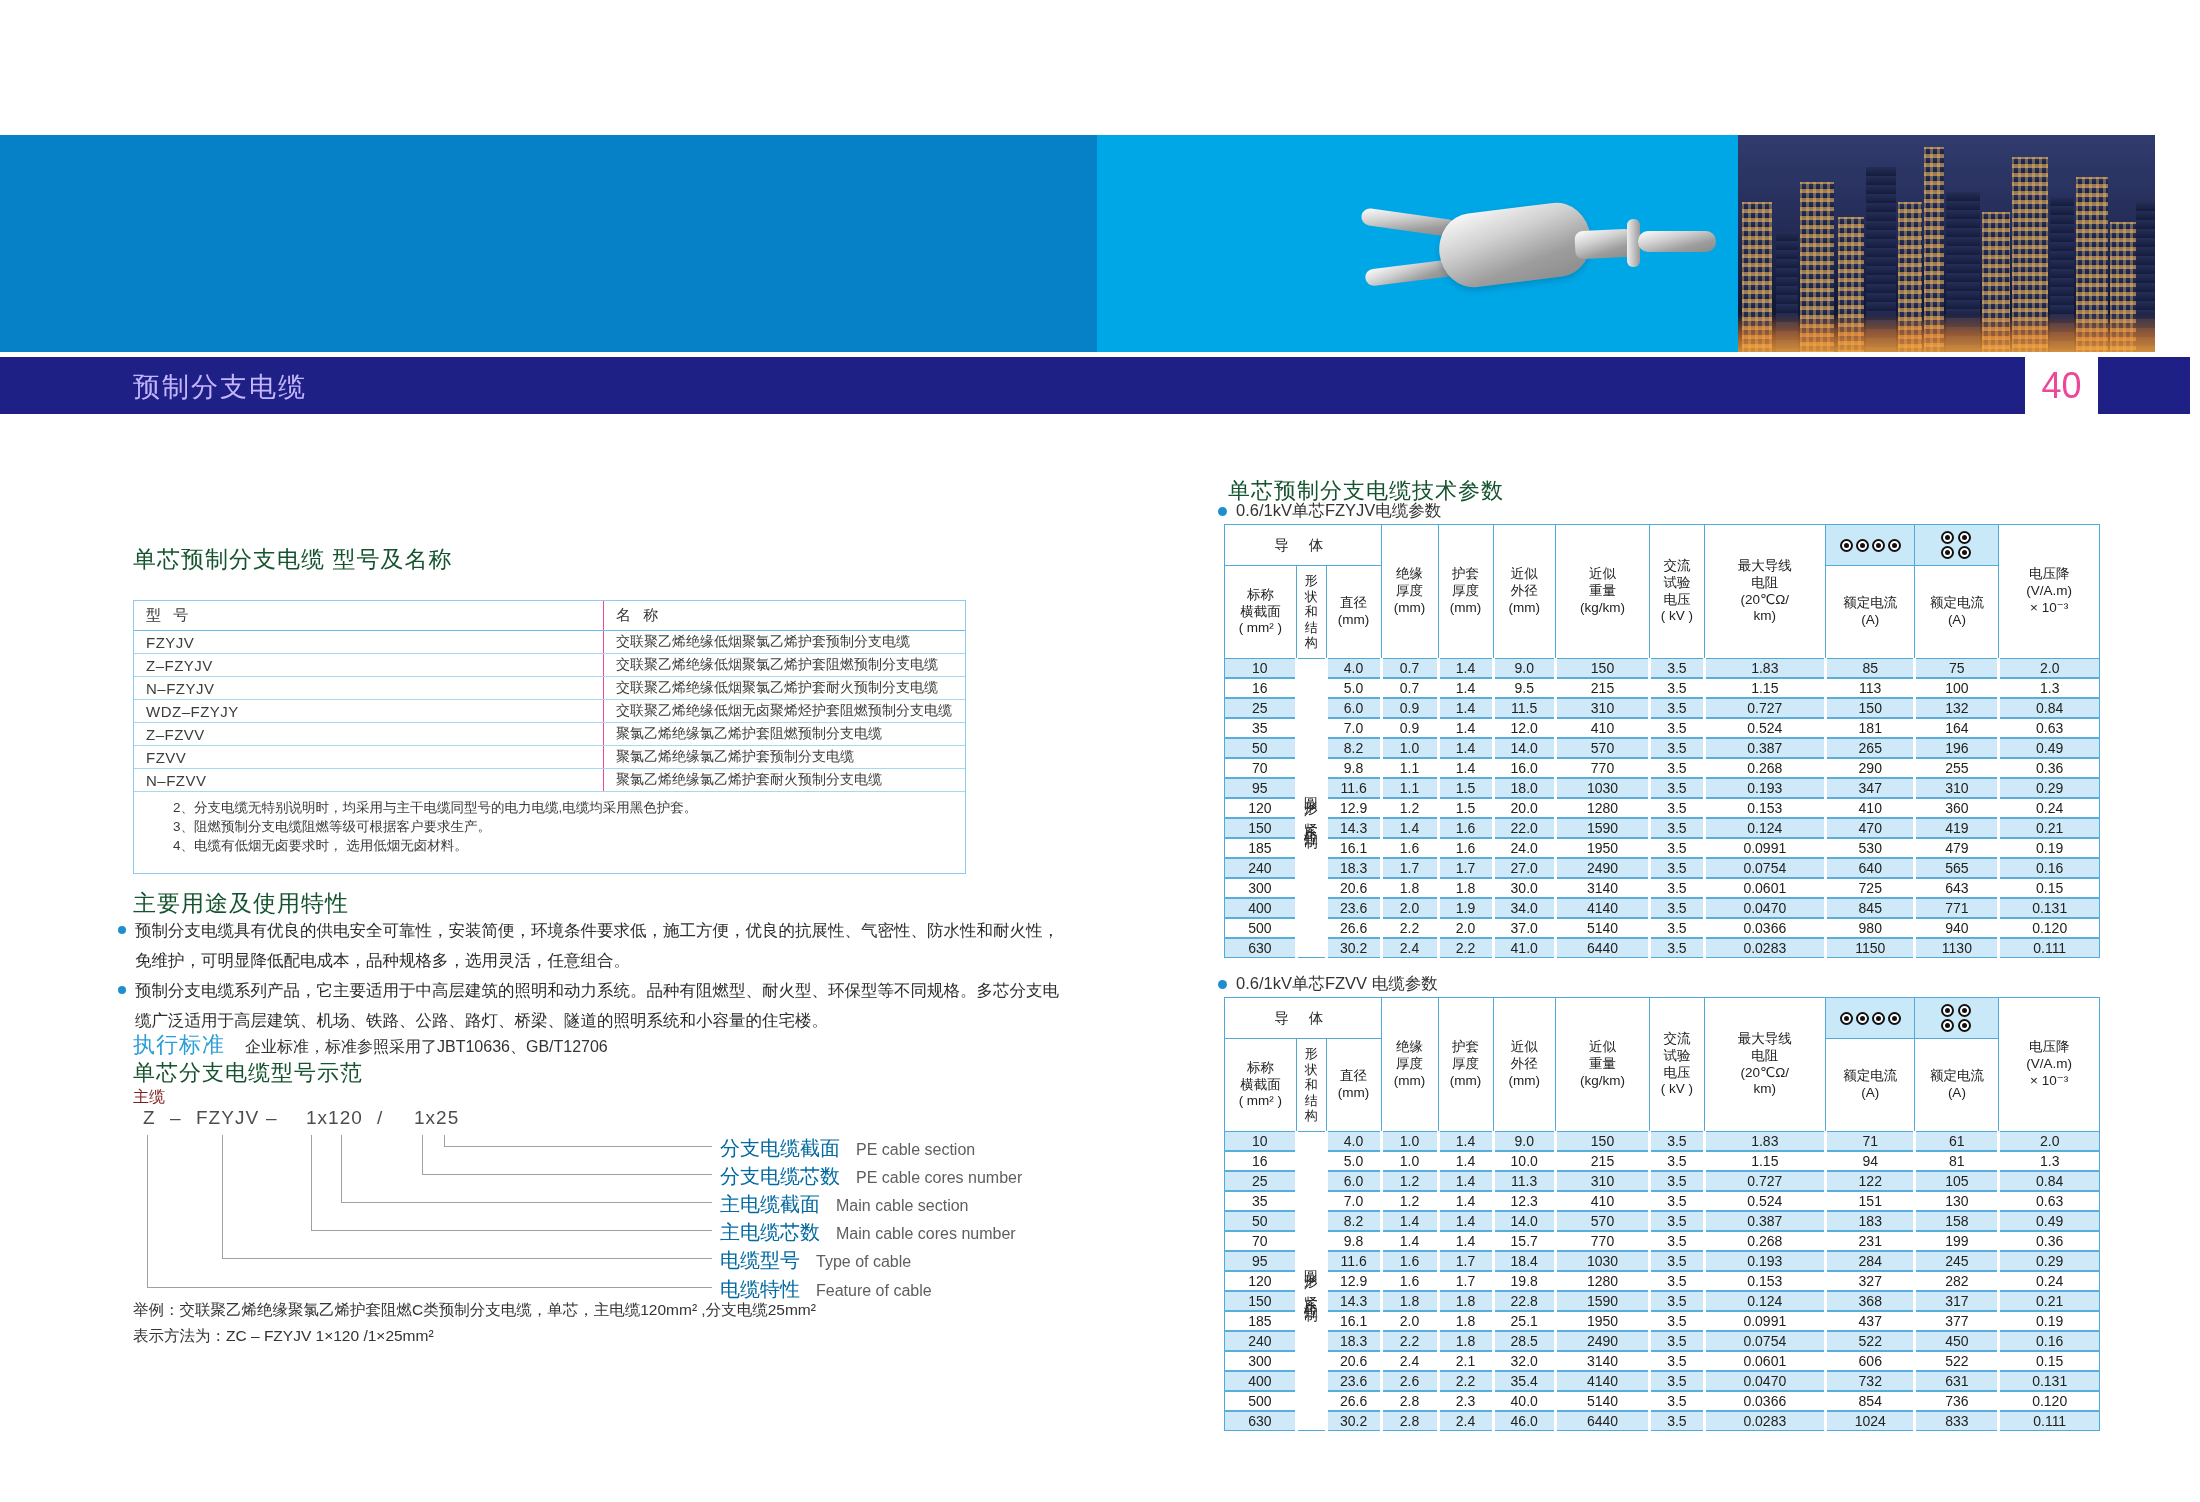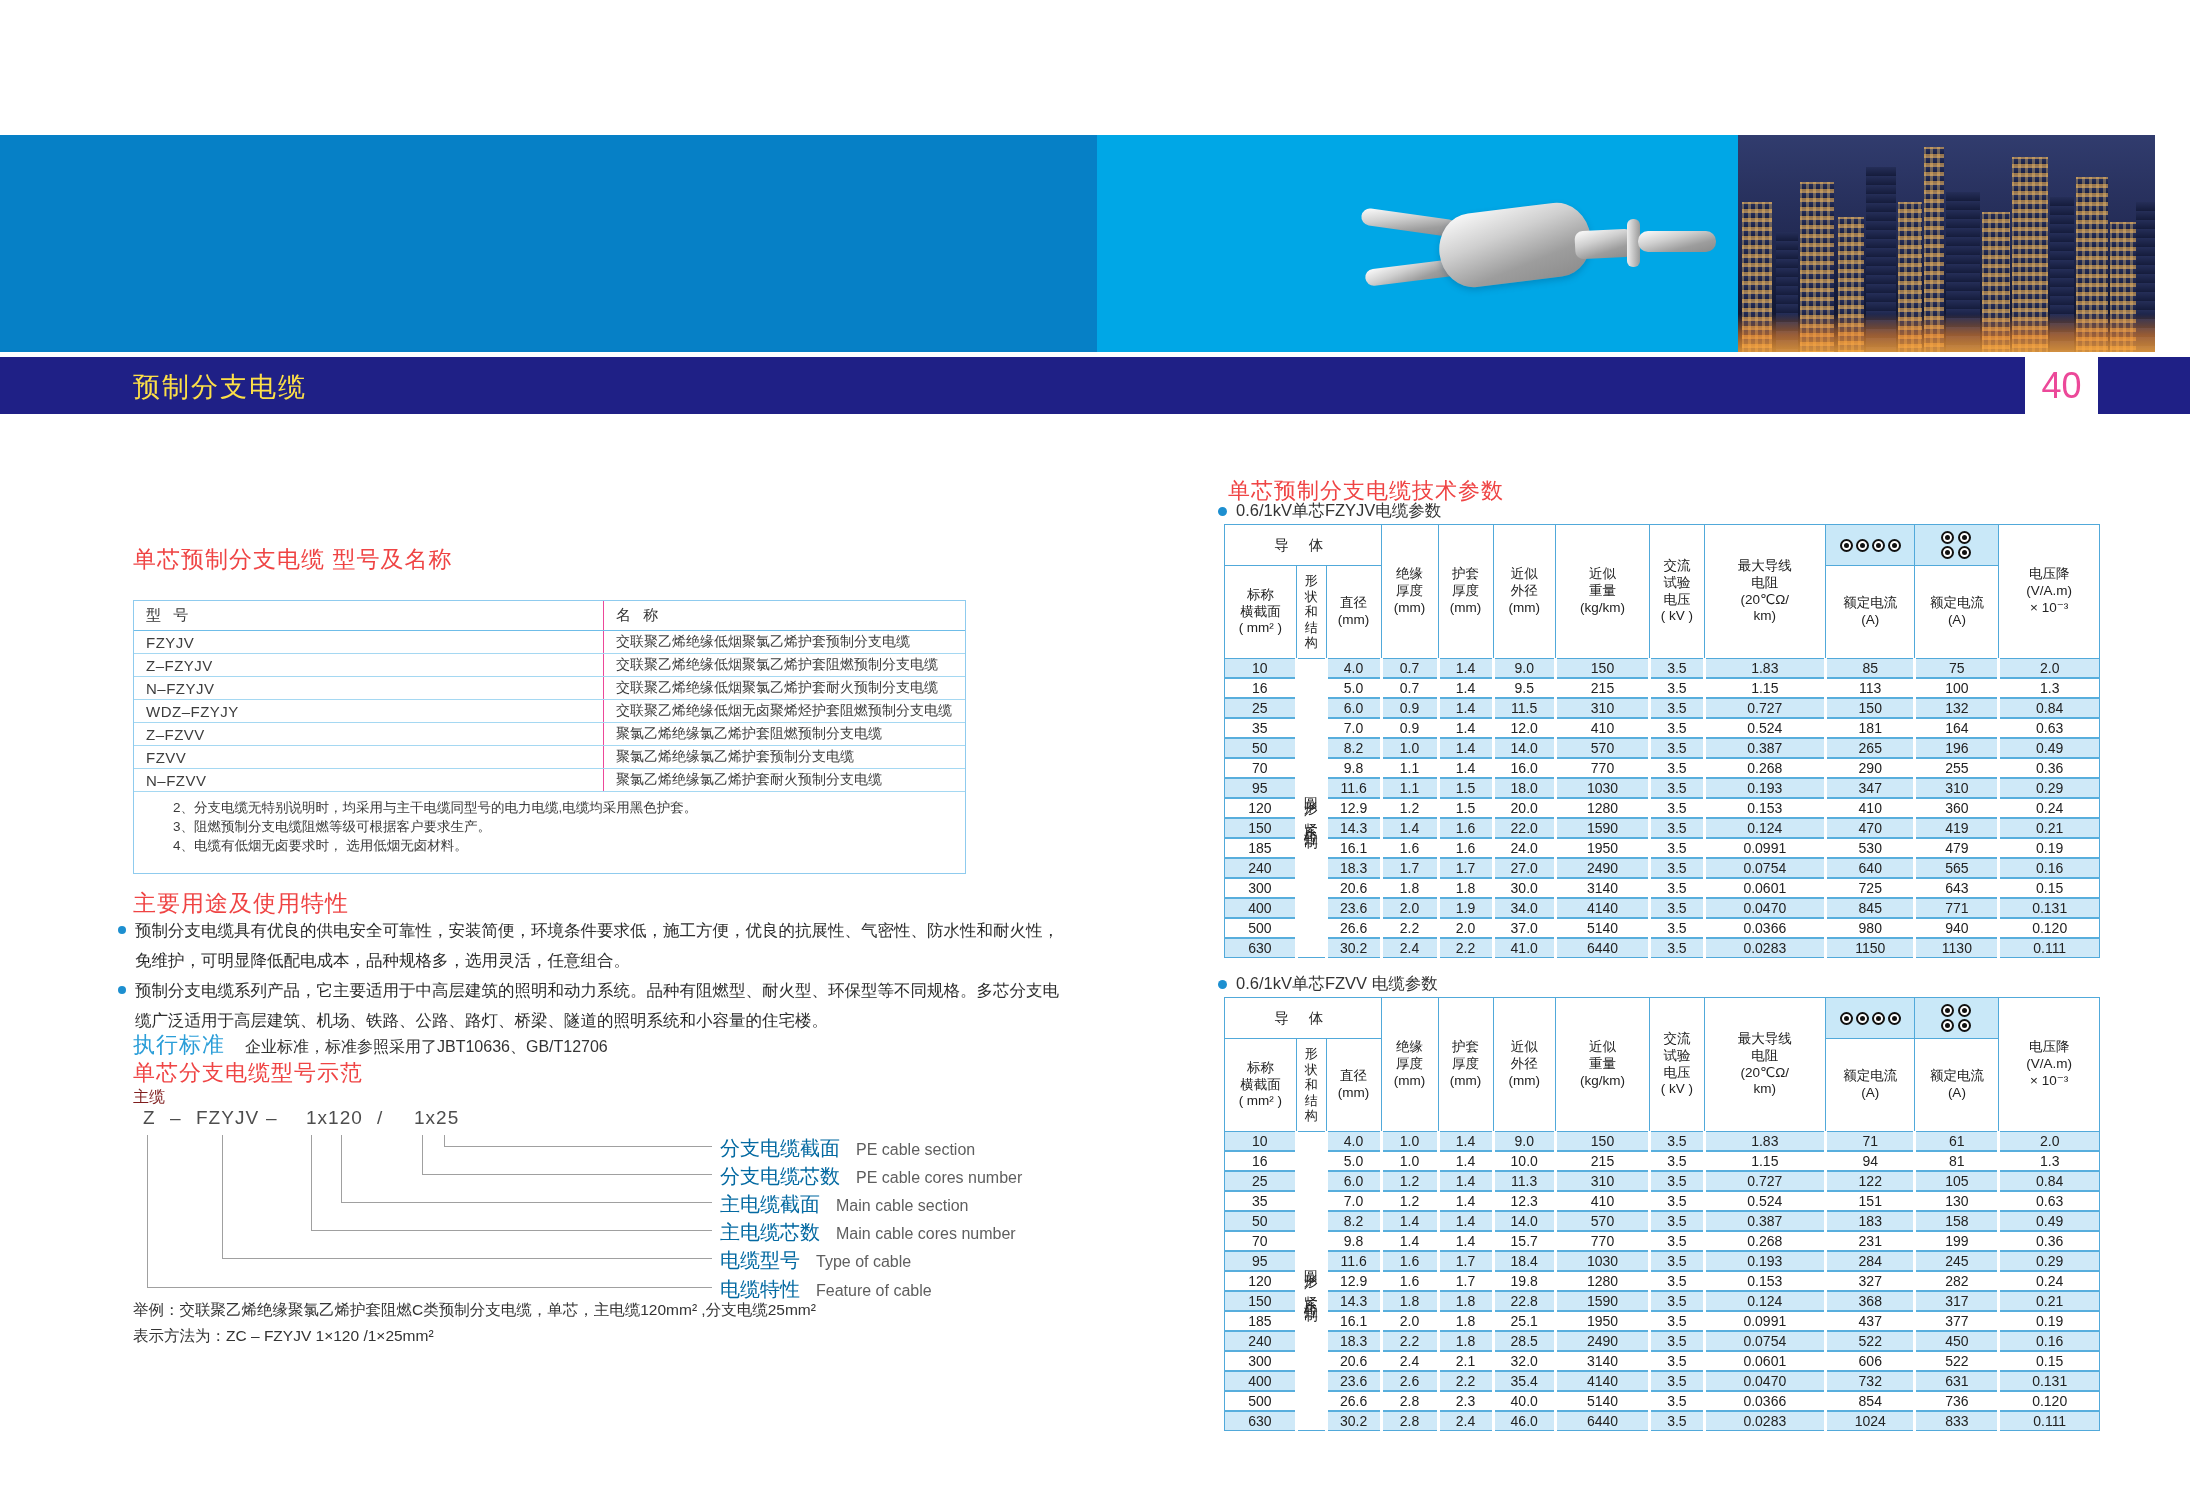--- a/index.html
+++ b/index.html
@@ -27,27 +27,27 @@
               transform:rotate(-7deg);box-shadow:0 3px 6px rgba(0,60,100,.25);}
   .cable-neck{position:absolute;left:228px;top:40px;width:58px;height:28px;border-radius:8px;transform:rotate(-3deg);}
   .cable-flange{position:absolute;left:280px;top:29px;width:13px;height:48px;border-radius:6px;
                 background:linear-gradient(90deg,#eeeeee,#9a9a9a);}
   .cable-stem{position:absolute;left:291px;top:41px;width:78px;height:21px;border-radius:10px;}
   .cable-branch1{position:absolute;left:14px;top:24px;width:96px;height:17px;border-radius:9px;transform:rotate(8deg);}
   .cable-branch2{position:absolute;left:18px;top:74px;width:96px;height:17px;border-radius:9px;transform:rotate(-7deg);}
 
   
   .navy-bar{position:absolute;left:0;top:357px;width:2025px;height:57px;background:#1f2086;}
-  .navy-bar .zh{position:absolute;left:133px;top:12px;font-size:27px;color:#fde047;letter-spacing:2px;}
+  .navy-bar .zh{position:absolute;left:133px;top:12px;font-size:27px;color:#c4b5fd;letter-spacing:2px;}
   .page-num{position:absolute;left:2025px;top:357px;width:73px;height:57px;background:#ffffff;
             display:flex;align-items:center;justify-content:center;font-size:36px;color:#ec4899;}
   .navy-block{position:absolute;left:2098px;top:357px;width:92px;height:57px;background:#1f2086;}
 
   
-  .blue-title{position:absolute;color:#ef4444;font-size:23px;letter-spacing:1px;}
+  .blue-title{position:absolute;color:#14532d;font-size:23px;letter-spacing:1px;}
   .cap-bullet{position:absolute;font-size:16.5px;color:#333;display:flex;align-items:center;}
   .cap-bullet .dot{width:9px;height:9px;border-radius:50%;background:#1d8fd0;margin-right:9px;flex:0 0 auto;}
 
   
   .left-box{position:absolute;left:133px;top:600px;width:833px;height:274px;border:1px solid #8fcbee;box-sizing:border-box;}
   .model-table{width:100%;border-collapse:collapse;table-layout:fixed;}
   .model-table th{height:29px;font-weight:normal;font-size:15px;color:#333;text-align:left;padding:0 0 0 12px;
                   border-bottom:1px solid #6fbde8;letter-spacing:4px;}
   .model-table td{height:22px;font-size:14px;color:#3d3d3d;padding:0 0 0 12px;border-bottom:1px solid #a5d8f2;}
   .model-table th:first-child,.model-table td:first-child{border-right:1px solid #ec4899;width:55%;}

